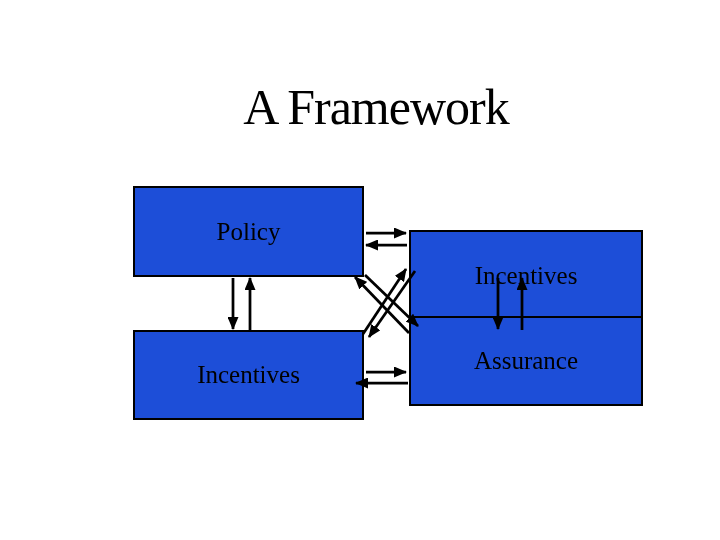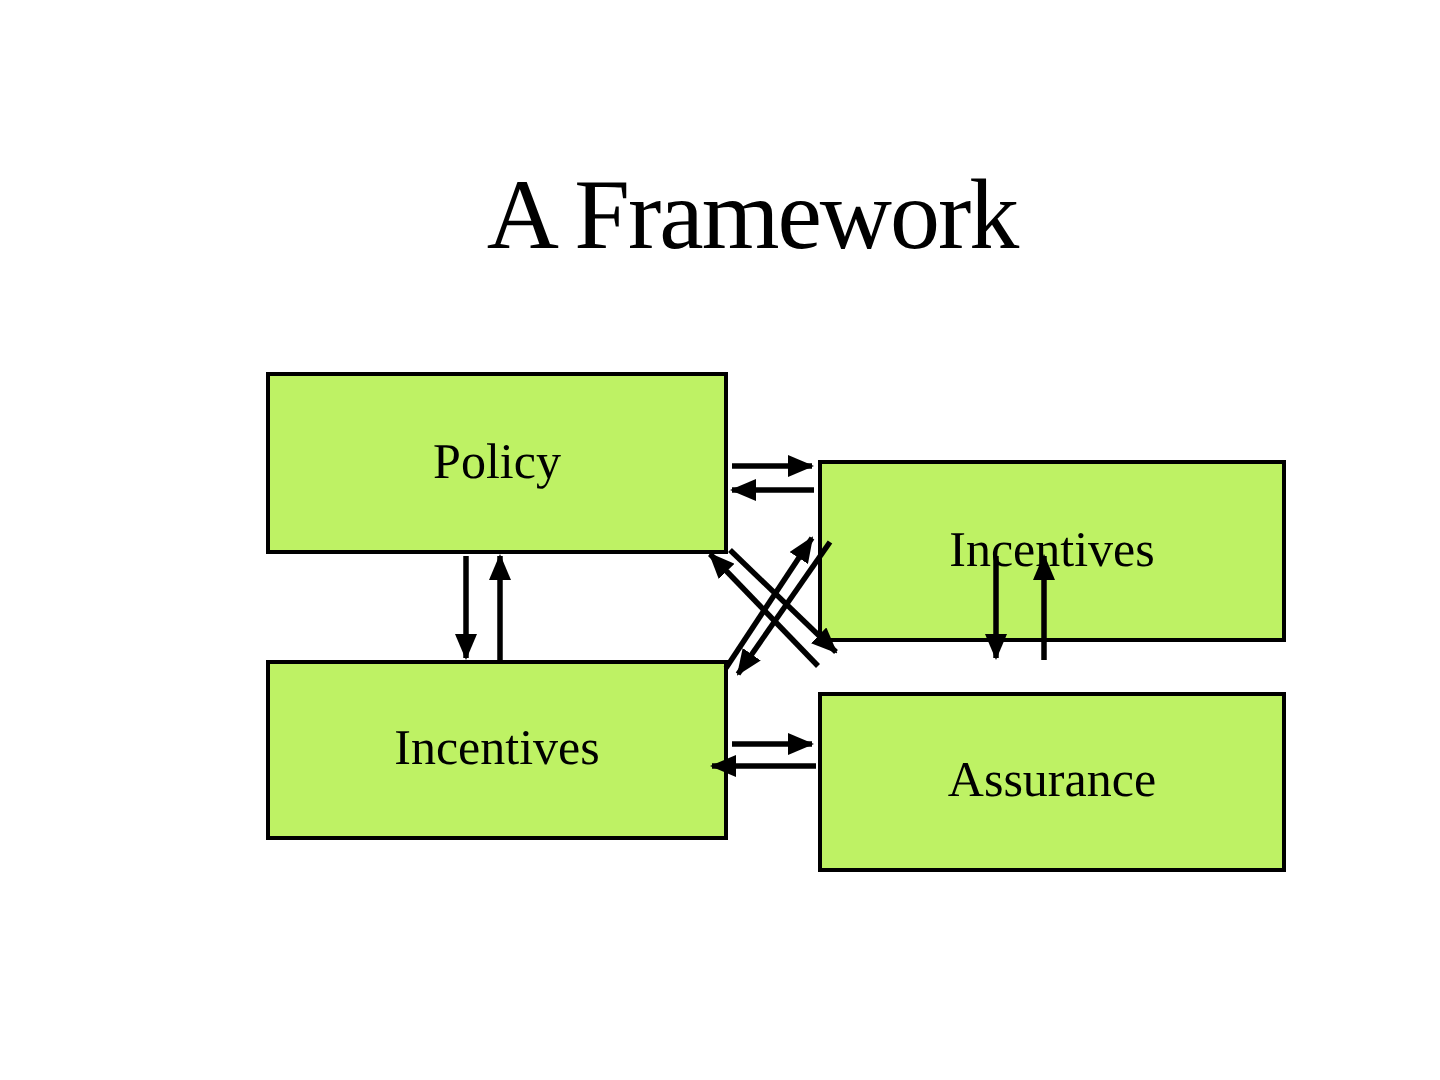--- a/index.html
+++ b/index.html
@@ -24,35 +24,35 @@
     text-align: center;
     font-size: 50px;
     font-weight: 400;
     letter-spacing: -1px;
     line-height: 50px;
     color: #000000;
   }
   .node-box {
     position: absolute;
     box-sizing: border-box;
-    background: #bef264;
+    background: #1d4ed8;
     border: 2px solid #000000;
     display: flex;
     align-items: center;
     justify-content: center;
   }
   .node-label {
     font-size: 25px;
     color: #000000;
     white-space: nowrap;
   }
   .box-policy     { left: 133px; top: 186px; width: 231px; height: 91px; }
   .box-incentives { left: 409px; top: 186px; width: 234px; height: 91px; margin-top: 44px; }
   .box-mechanism  { left: 133px; top: 330px; width: 231px; height: 90px; }
-  .box-assurance  { left: 409px; top: 346px; width: 234px; height: 90px; }
+  .box-assurance  { left: 409px; top: 316px; width: 234px; height: 90px; }
   .arrow-layer {
     position: absolute;
     left: 0;
     top: 0;
     width: 720px;
     height: 540px;
     pointer-events: none;
   }
 </style>
 </head>

